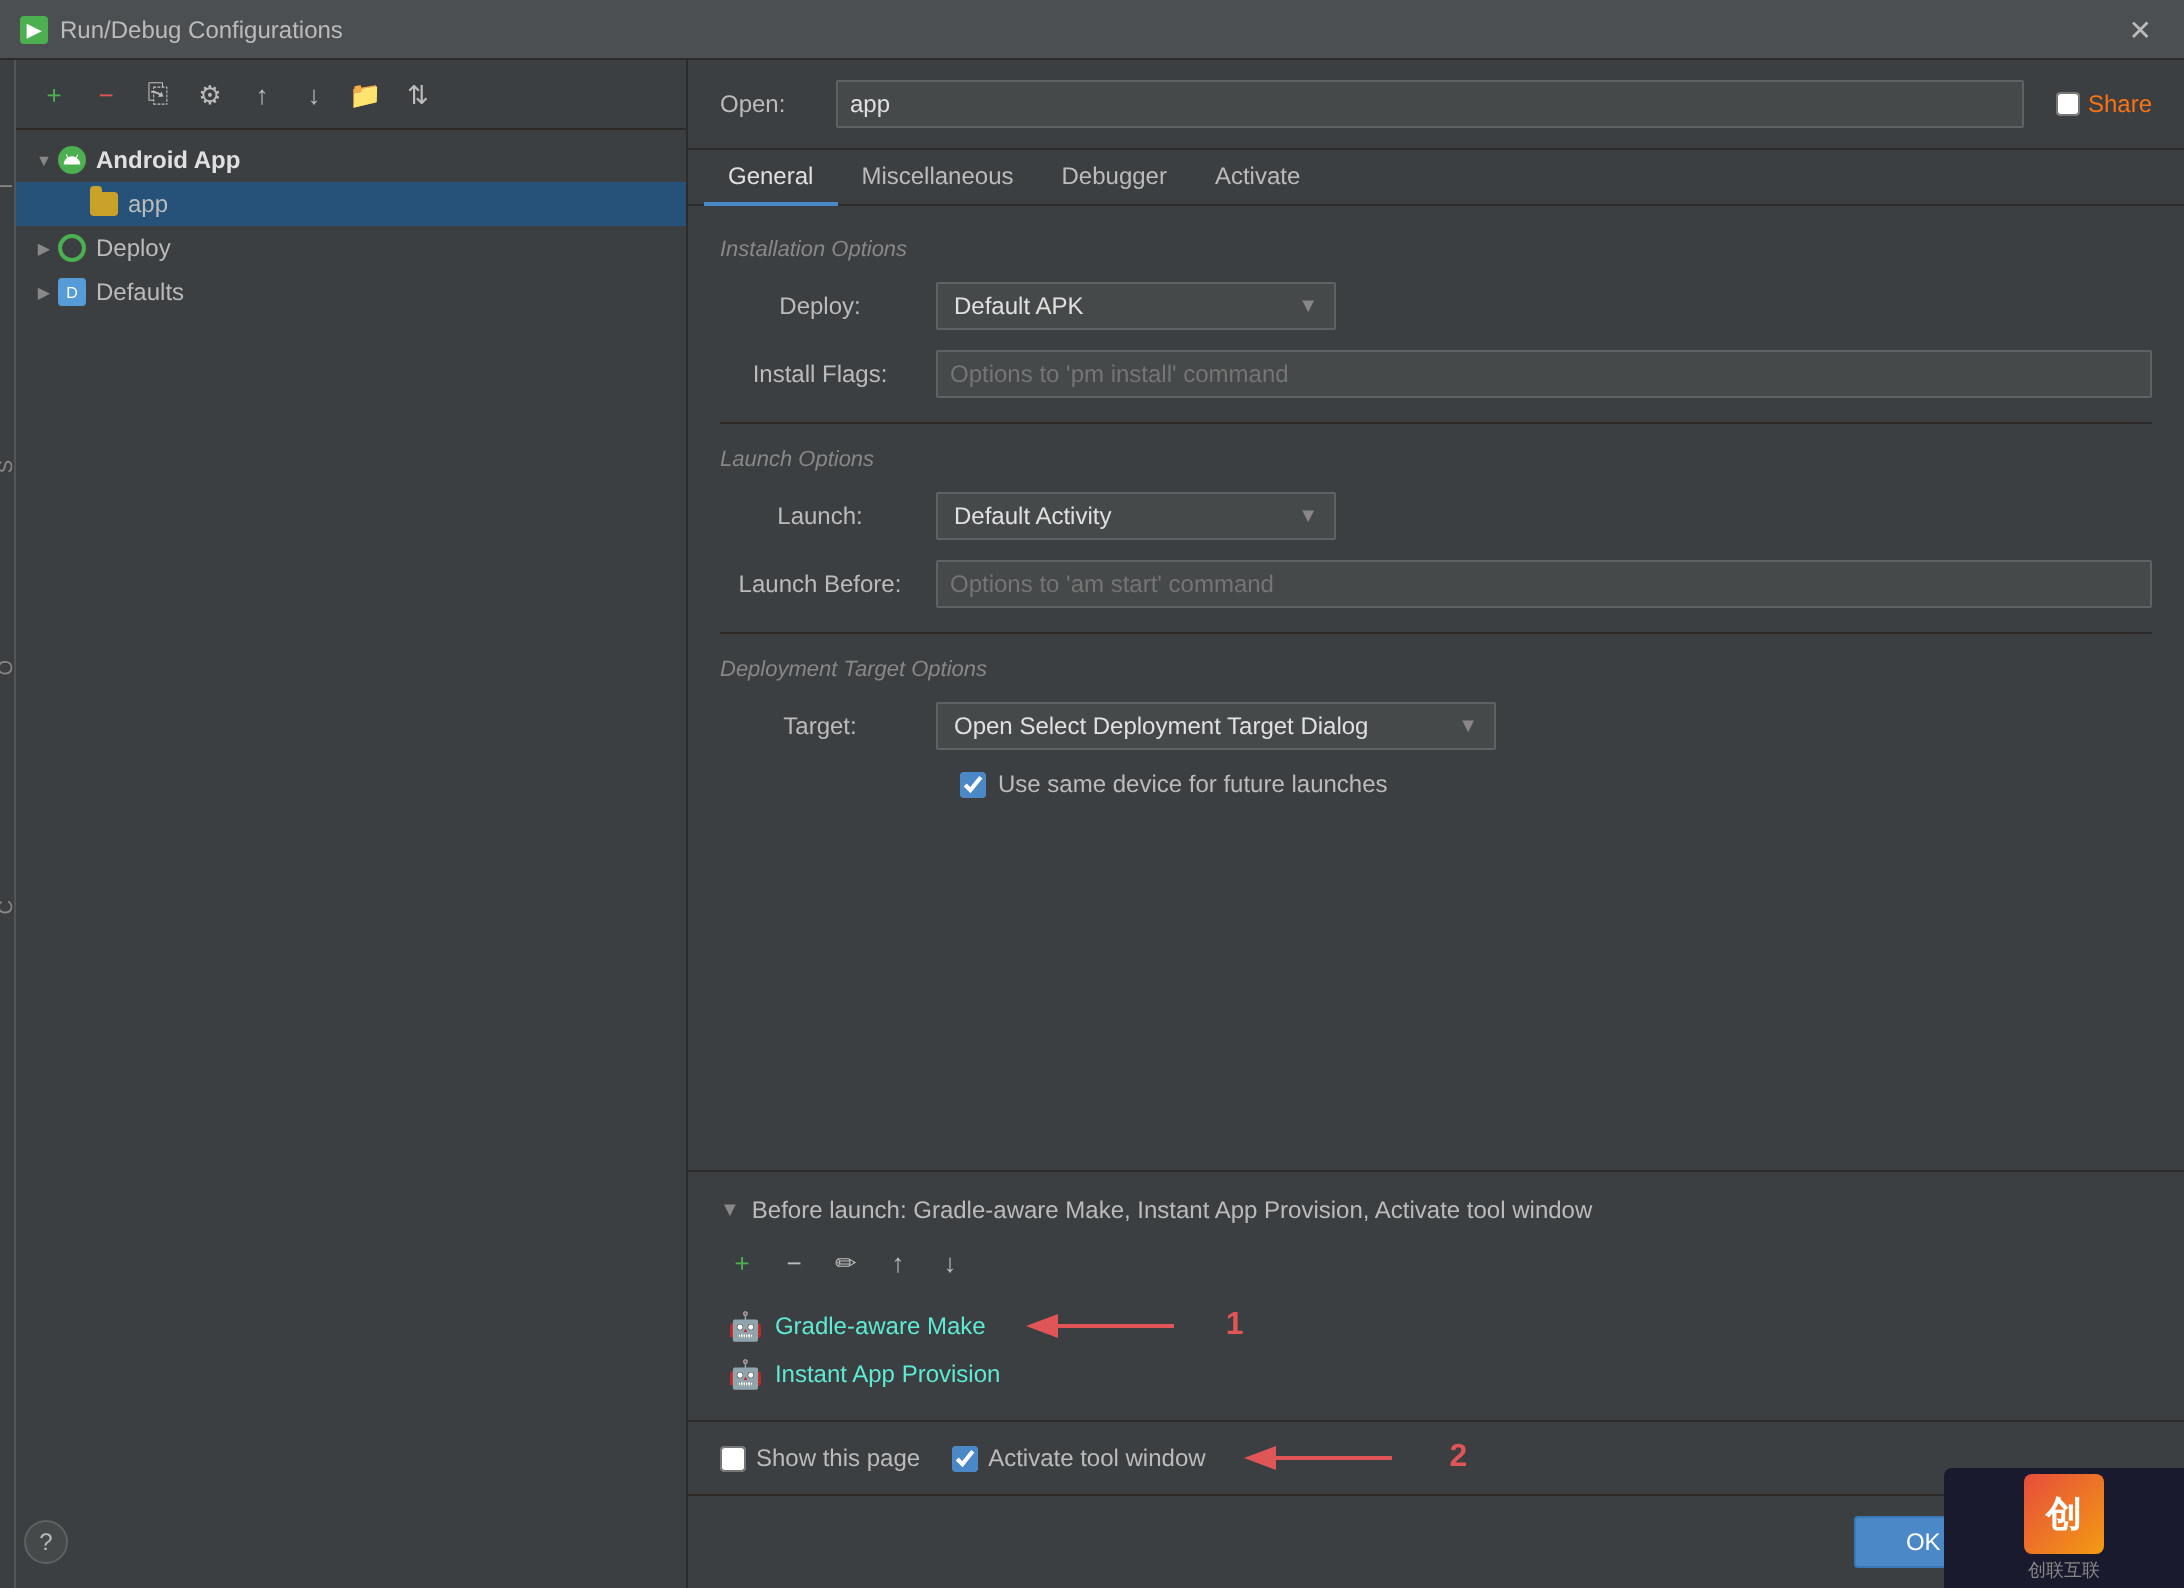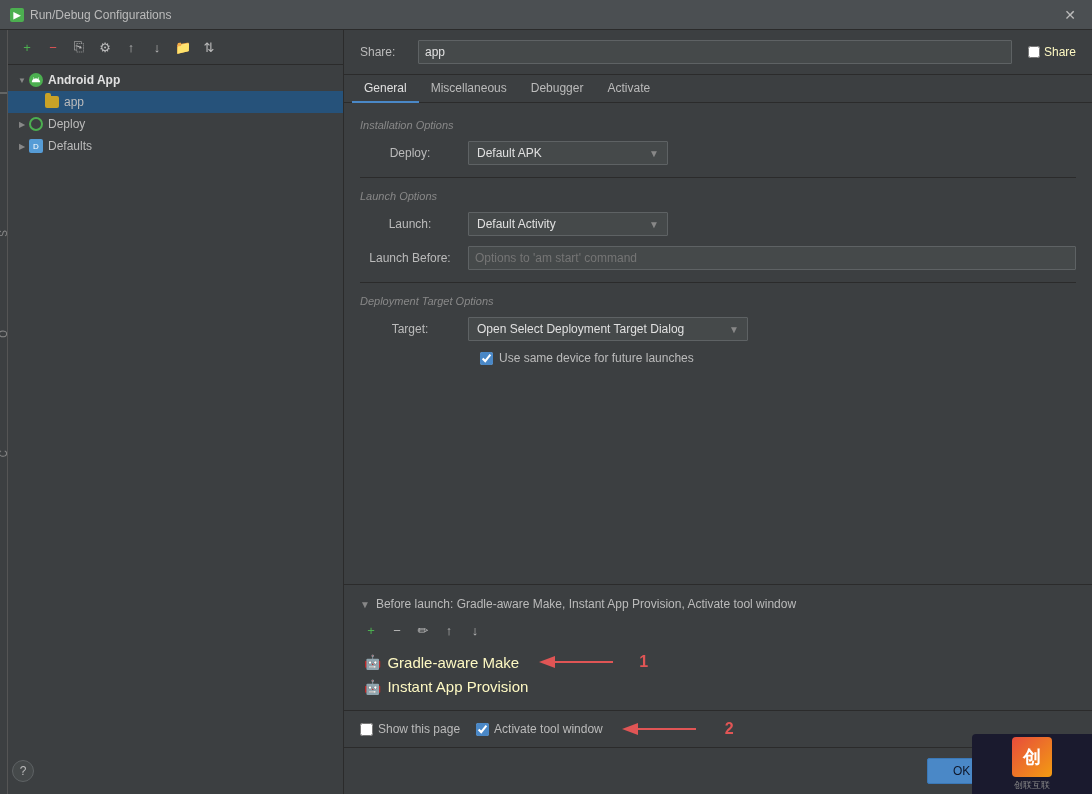--- a/index.html
+++ b/index.html
@@ -217,21 +217,21 @@
     .share-row {
       display: flex;
       align-items: center;
       gap: 4px;
       margin-left: 8px;
     }
     .share-checkbox {
       width: 12px;
       height: 12px;
     }
-    .share-label { color: #fef9c3; font-size: 12px; }
+    .share-label { color: #f97316; font-size: 12px; }
 
     
     .tabs-bar {
       display: flex;
       border-bottom: 1px solid #2b2b2b;
       background: #3c3f41;
       padding: 0 8px;
     }
     .tab {
       padding: 6px 12px;
@@ -380,22 +380,22 @@
     .bl-btn.green { color: #4CAF50; }
 
     .launch-item {
       display: flex;
       align-items: center;
       gap: 6px;
       padding: 3px 4px;
     }
 
     .launch-item-label {
-      font-size: 15px;
-      color: #fef9c3;
+      font-size: 12px;
+      color: #5eead4;
     }
 
     
     .bottom-checks {
       display: flex;
       align-items: center;
       gap: 16px;
       padding: 8px 16px;
       border-top: 1px solid #2b2b2b;
       background: #3c3f41;
@@ -413,21 +413,21 @@
       justify-content: flex-end;
       align-items: center;
       padding: 10px 16px;
       gap: 8px;
       border-top: 1px solid #2b2b2b;
       background: #3c3f41;
     }
 
     .btn-ok {
       background: #4a88c7;
-      color: #0f172a;
+      color: #ffffff;
       border: 1px solid #3a78b7;
       padding: 5px 20px;
       font-size: 12px;
       cursor: pointer;
       border-radius: 2px;
       min-width: 70px;
     }
 
     .btn-cancel {
       background: #45494a;
@@ -574,21 +574,21 @@
           <div class="defaults-icon">D</div>
         </span>
         <span class="tree-label">Defaults</span>
       </div>
     </div>
   </div>
 
   <div class="right-panel">
 
     <div class="name-row">
-      <label class="name-label">Share:</label>
+      <label class="name-label">Open:</label>
       <input class="name-input" type="text" value="app" style="">
       <div class="share-row">
         <input type="checkbox" class="share-checkbox" style="">
         <span class="share-label">Share</span>
       </div>
     </div>
 
     <div class="tabs-bar">
       <div class="tab active">General</div>
       <div class="tab">Miscellaneous</div>
@@ -601,20 +601,24 @@
       <div class="section-label">Installation Options</div>
 
       <div class="form-row">
         <span class="form-label">Deploy:</span>
         <div class="select-wrapper">
           <span class="select-text">Default APK</span>
           <span class="select-arrow">▼</span>
         </div>
       </div>
 
+      <div class="form-row">
+        <span class="form-label">Install Flags:</span>
+        <input class="text-input" type="text" placeholder="Options to 'pm install' command" style="">
+      </div>
 
       <div class="divider"></div>
 
       <div class="section-label">Launch Options</div>
 
       <div class="form-row">
         <span class="form-label">Launch:</span>
         <div class="select-wrapper">
           <span class="select-text">Default Activity</span>
           <span class="select-arrow">▼</span>

